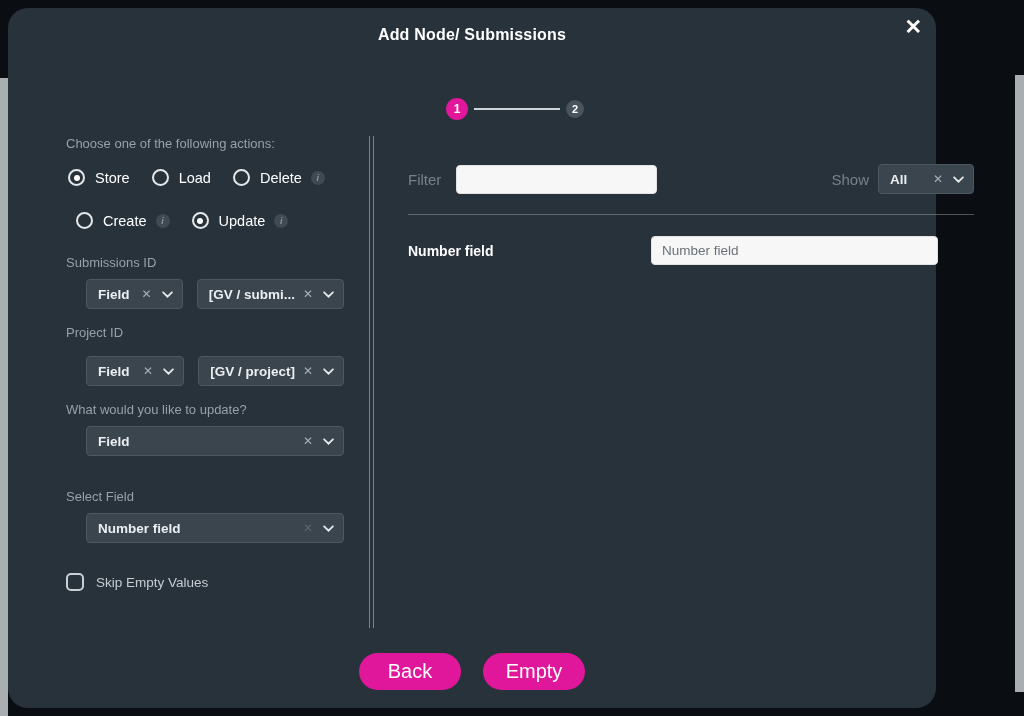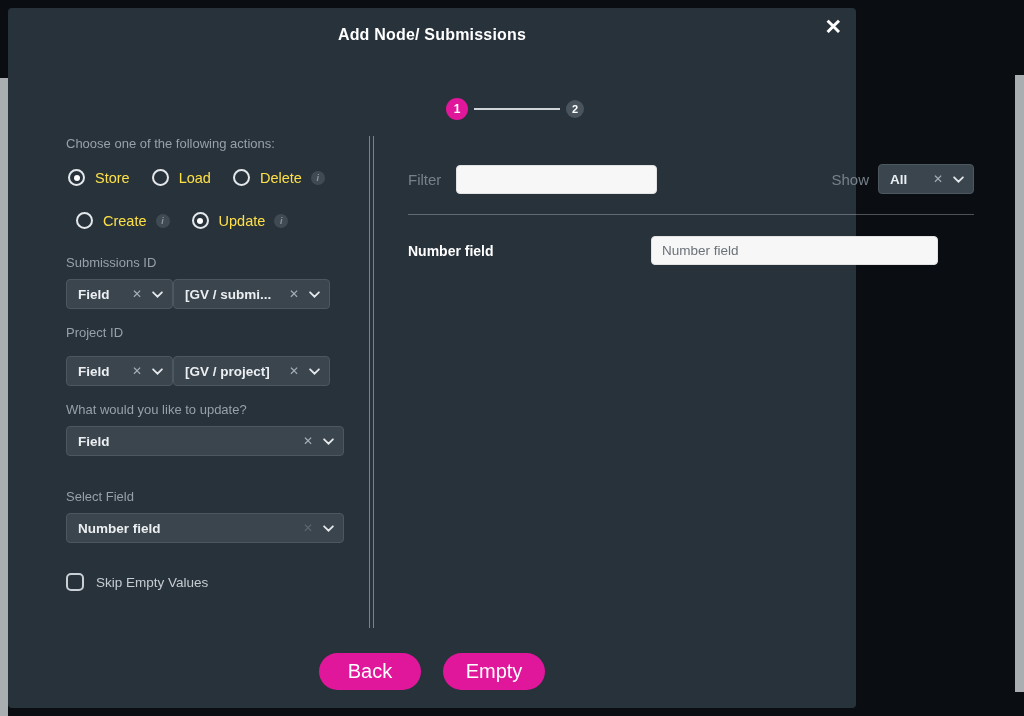--- a/index.html
+++ b/index.html
@@ -5,22 +5,22 @@
   * { margin:0; padding:0; box-sizing:border-box; }
   html,body { width:1024px; height:716px; background:#0a0e12; font-family:"Liberation Sans", sans-serif; overflow:hidden; }
   #screen { position:relative; width:1024px; height:716px; background:#0a0e12; }
 
   
   .edge-bar { position:absolute; background:#a9aeb0; }
   .edge-bar.left { left:0; top:78px; width:8px; height:638px; }
   .edge-bar.right { right:0; top:75px; width:9px; height:617px; }
 
   
-  .modal { position:absolute; left:8px; top:8px; width:848px; height:700px;
-           background:#28323b; border-radius:4px; }
+  .modal { position:absolute; left:8px; top:8px; width:928px; height:700px;
+           background:#28323b; border-radius:20px; }
 
   .modal-title { position:absolute; top:18px; left:0; width:100%; text-align:center;
                  color:#ffffff; font-size:16px; font-weight:bold; letter-spacing:.2px; }
   .close-btn { position:absolute; top:8px; right:14px; color:#ffffff; font-size:21px;
                cursor:pointer; line-height:1; font-weight:bold; }
 
   
   .stepper { position:absolute; top:90px; left:438px; display:flex; align-items:center; }
   .step-circle { border-radius:50%; color:#fff; display:flex; align-items:center; justify-content:center; font-weight:bold; }
   .step-1 { width:22px; height:22px; background:#e0169b; font-size:12px; }
@@ -28,27 +28,27 @@
   .step-line { width:86px; height:2px; background:#cfd4d8; margin:0 6px; }
 
   
   .left-panel { position:absolute; left:58px; top:128px; width:278px; }
   .section-label { color:#98a0a8; font-size:13px; margin-bottom:10px; }
   .radio-row { display:flex; align-items:center; margin:18px 0 26px 2px; }
   .radio-item { display:flex; align-items:center; margin-right:22px; }
   .radio { width:17px; height:17px; border:2px solid #e4e8ea; border-radius:50%; position:relative; flex:none; cursor:pointer; }
   .radio.selected::after { content:""; position:absolute; left:3.5px; top:3.5px; width:6px; height:6px;
                            background:#ffffff; border-radius:50%; }
-  .radio-label { color:#fde047; font-size:14.5px; margin-left:10px; cursor:pointer; }
+  .radio-label { color:#ffffff; font-size:14.5px; margin-left:10px; cursor:pointer; }
   .info-dot { width:14px; height:14px; border-radius:50%; background:#3f4a53; color:#8c959c;
               font-size:9px; display:inline-flex; align-items:center; justify-content:center;
               margin-left:9px; font-style:italic; font-weight:bold; cursor:pointer; }
 
   .field-group { margin-bottom:16px; }
-  .dd-row { display:flex; margin-top:9px; }
+  .dd-row { display:flex; gap:14px; margin-top:9px;margin-left:20px; }
   .dd { background:#3a454e; border:1px solid #4c575f; border-radius:4px; height:30px;
         display:flex; align-items:center; padding:0 9px 0 11px; cursor:pointer; }
   .dd .val { flex:1; color:#eceff1; font-size:13.5px; font-weight:bold; white-space:nowrap; overflow:hidden; }
   .dd .clear { color:#a7afb6; font-size:12px; margin:0 10px 0 8px; cursor:pointer; }
   .dd .clear.dim { color:#5d676f; }
   .dd .chev { color:#e4e8ea; display:flex; align-items:center; cursor:pointer; }
   .dd.w-sm { width:107px; }
   .dd.w-md { width:157px; }
   .dd.w-full { width:278px; }
 

